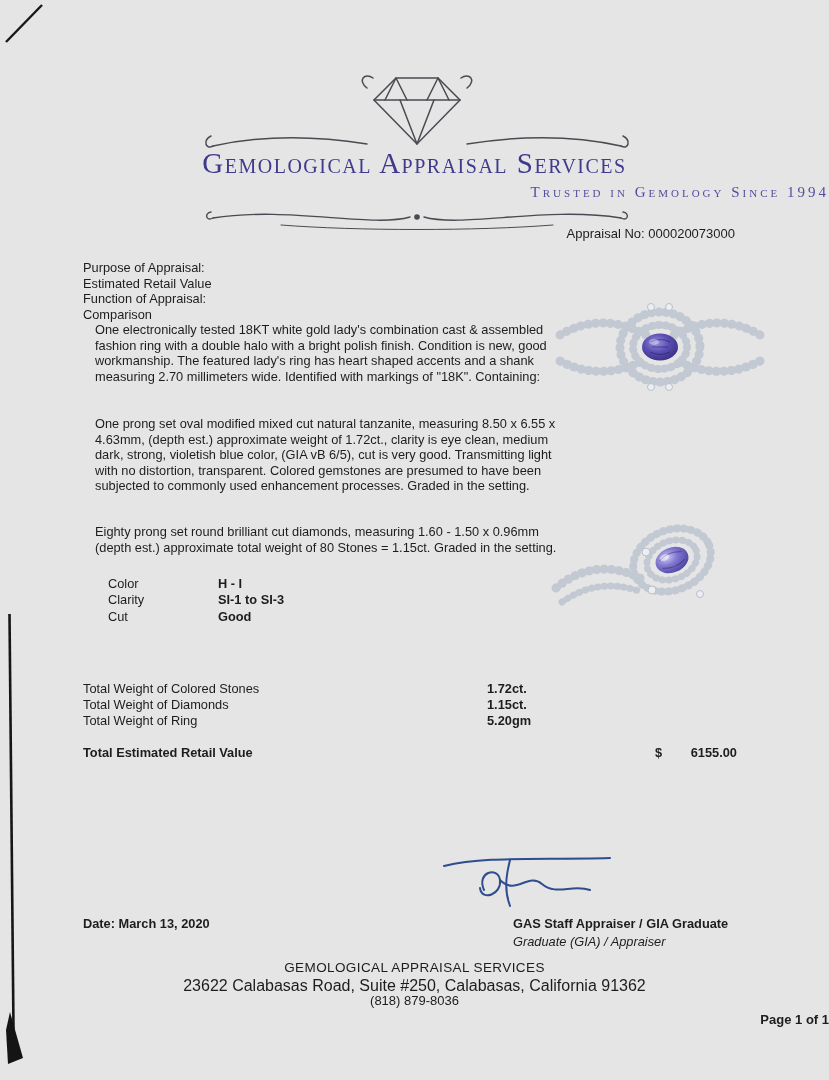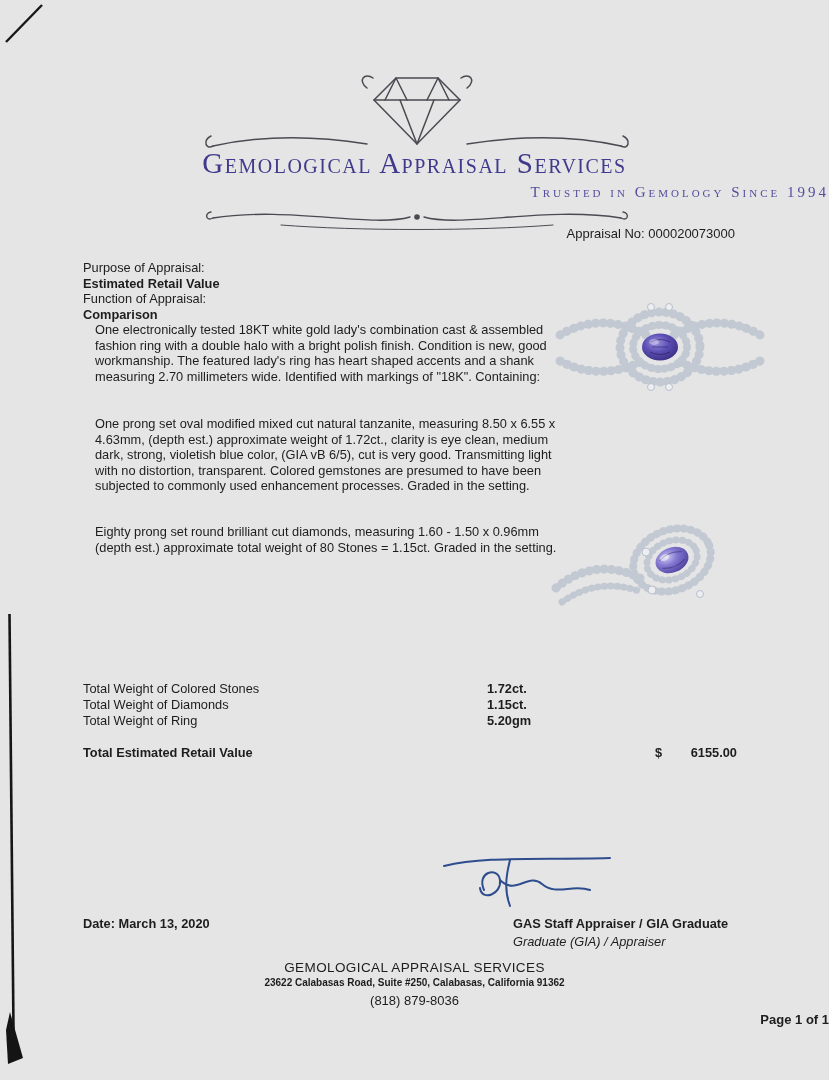--- a/index.html
+++ b/index.html
@@ -12,21 +12,21 @@
          font-family:"Liberation Serif",serif;font-variant:small-caps;font-weight:normal;
          font-size:29px;letter-spacing:1.5px;color:#3f3a8c;}
   .tagline{position:absolute;left:0;right:0;top:184px;text-align:right;
            font-family:"Liberation Serif",serif;font-variant:small-caps;
            font-size:15px;letter-spacing:3px;color:#534d9e;}
   .appraisal-no{position:absolute;top:226px;right:94px;font-weight:normal;font-size:13px;}
 
   .meta{position:absolute;left:83px;top:260px;}
   .meta-row{display:flex;flex-direction:column;}
   .meta-label{width:157px;}
-  .meta-value{font-weight:bold;}
+  .meta-value{font-weight:normal;}
 
   .para{position:absolute;left:83px;width:462px;margin:12px;}
   .para-1{top:310px;}
   .para-2{top:404px;}
   .para-3{top:512px;}
 
   .grades{position:absolute;left:108px;top:576px;}
   .grade-row{display:flex;line-height:16.4px;}
   .grade-label{width:110px;}
   .grade-value{font-weight:bold;}
@@ -39,21 +39,21 @@
   .retail-label{position:absolute;left:83px;top:745px;font-weight:bold;}
   .retail-amount{position:absolute;left:655px;top:745px;width:82px;display:flex;
                  justify-content:space-between;font-weight:bold;}
 
   .signature{position:absolute;left:440px;top:850px;}
   .date-line{position:absolute;left:83px;top:916px;font-weight:bold;}
   .appraiser-title{position:absolute;left:513px;top:916px;font-weight:bold;text-align:center;}
   .appraiser-subtitle{position:absolute;left:513px;top:934px;font-style:italic;}
 
   .footer-company{position:absolute;left:0;right:0;top:960px;text-align:center;font-size:13.5px;letter-spacing:.4px;}
-  .footer-address{position:absolute;left:0;right:0;top:977px;text-align:center;font-size:10px;font-weight:bold;}
+  .footer-address{position:absolute;left:0;right:0;top:977px;text-align:center;font-size:16px;}
   .footer-phone{position:absolute;left:0;right:0;top:993px;text-align:center;font-size:13px;}
   .footer-page{position:absolute;left:0;right:0;top:1012px;text-align:right;font-size:13px;font-weight:bold;}
 
   .artifacts{position:absolute;left:0;top:0;pointer-events:none;}
 </style>
 </head>
 <body>
 
 <div class="page">
 
@@ -146,20 +146,34 @@
     <circle cx="96" cy="56" r="4" fill="#eceef2" stroke="#b9c0cb"></circle>
     <circle cx="102" cy="94" r="4" fill="#eceef2" stroke="#b9c0cb"></circle>
     <circle cx="150" cy="98" r="3.5" fill="#eceef2" stroke="#b9c0cb"></circle>
     <g transform="rotate(-22 122 64)">
       <ellipse cx="122" cy="64" rx="17" ry="12.5" fill="url(#gemB)"></ellipse>
       <path d="M110 60 Q122 54 134 60 M110 68 Q122 74 134 68" stroke="rgba(30,20,85,0.45)" stroke-width="1" fill="none"></path>
       <ellipse cx="116" cy="59" rx="5" ry="3" fill="rgba(255,255,255,0.5)"></ellipse>
     </g>
   </svg>
 
+  <div class="grades txt">
+    <div class="grade-row">
+      <span class="grade-label">Color</span>
+      <span class="grade-value">H - I</span>
+    </div>
+    <div class="grade-row">
+      <span class="grade-label">Clarity</span>
+      <span class="grade-value">SI-1 to SI-3</span>
+    </div>
+    <div class="grade-row">
+      <span class="grade-label">Cut</span>
+      <span class="grade-value">Good</span>
+    </div>
+  </div>
 
   <div class="totals txt">
     <div class="total-row">
       <span class="total-label">Total Weight of Colored Stones</span>
       <span class="total-value">1.72ct.</span>
     </div>
     <div class="total-row">
       <span class="total-label">Total Weight of Diamonds</span>
       <span class="total-value">1.15ct.</span>
     </div>

